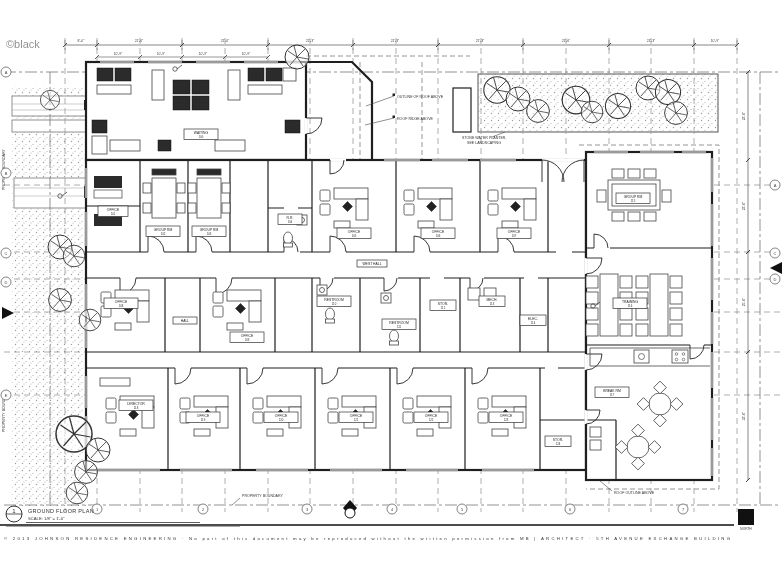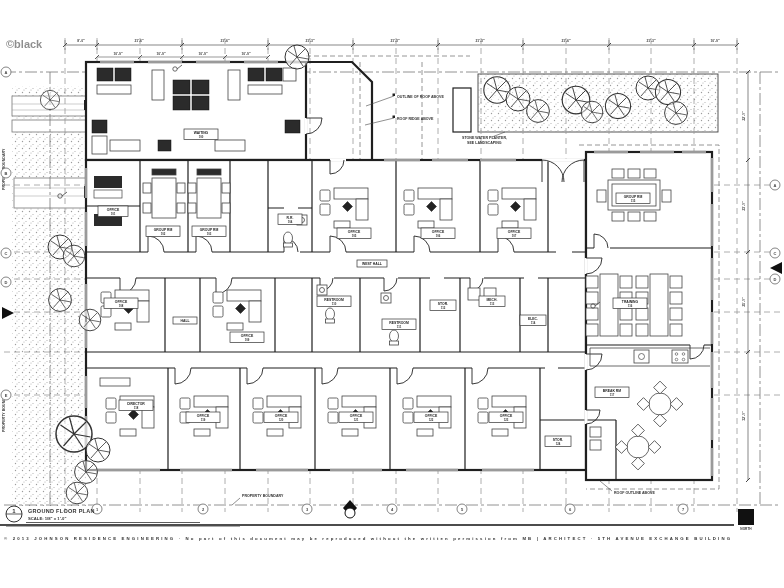--- a/index.html
+++ b/index.html
@@ -1,17 +1,17 @@
 <!DOCTYPE html>
 <html><head>
 <meta charset="utf-8">
 <style>
   html,body{margin:0;padding:0;background:#ffffff;}
   .page{position:relative;width:784px;height:588px;background:#fff;overflow:hidden;
-        font-family:"Liberation Sans", sans-serif;font-weight:bold;}
+        font-family:"Liberation Sans", sans-serif;}
   svg{display:block}
   svg text{font-family:"Liberation Sans", sans-serif; fill:#333;}
   .lbl{font-size:3.4px; text-anchor:middle; fill:#222;}
   .num{font-size:2.8px; text-anchor:middle; fill:#333;}
   .ann{font-size:3.6px; fill:#333;}
   .dim{font-size:3.4px; text-anchor:middle; fill:#444;}
   .bub{font-size:4px; text-anchor:middle; fill:#444;}
 </style>
 </head>
 <body>

